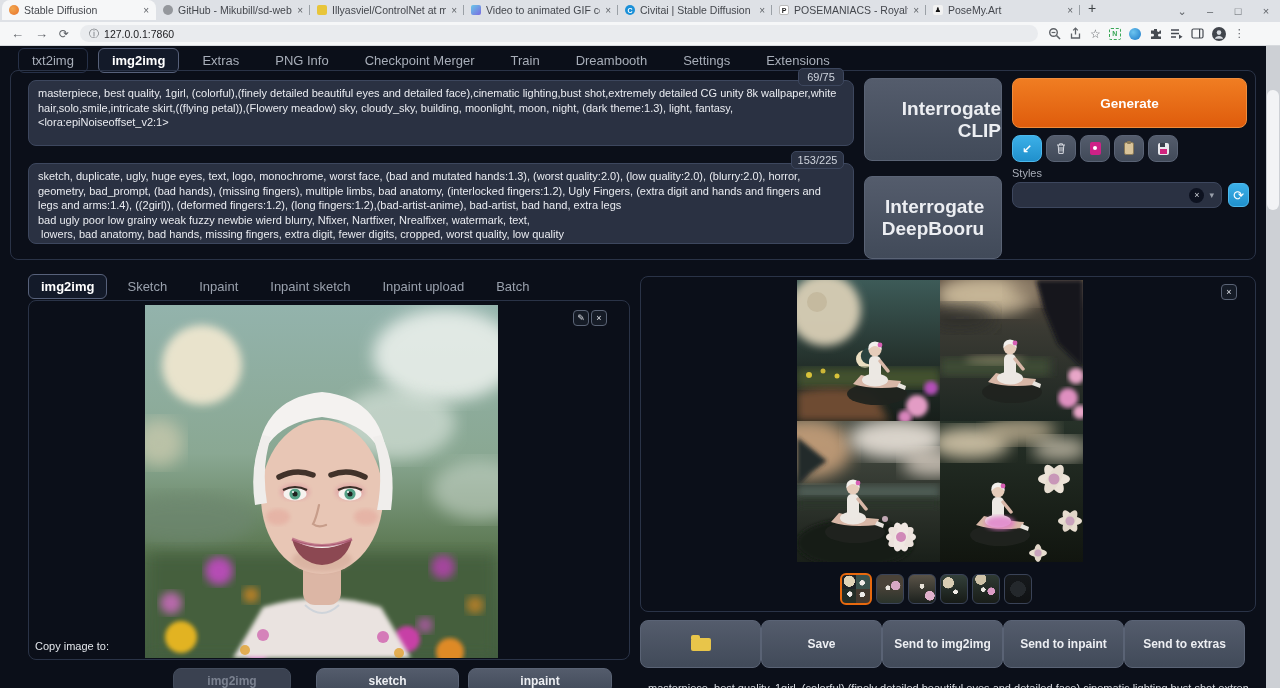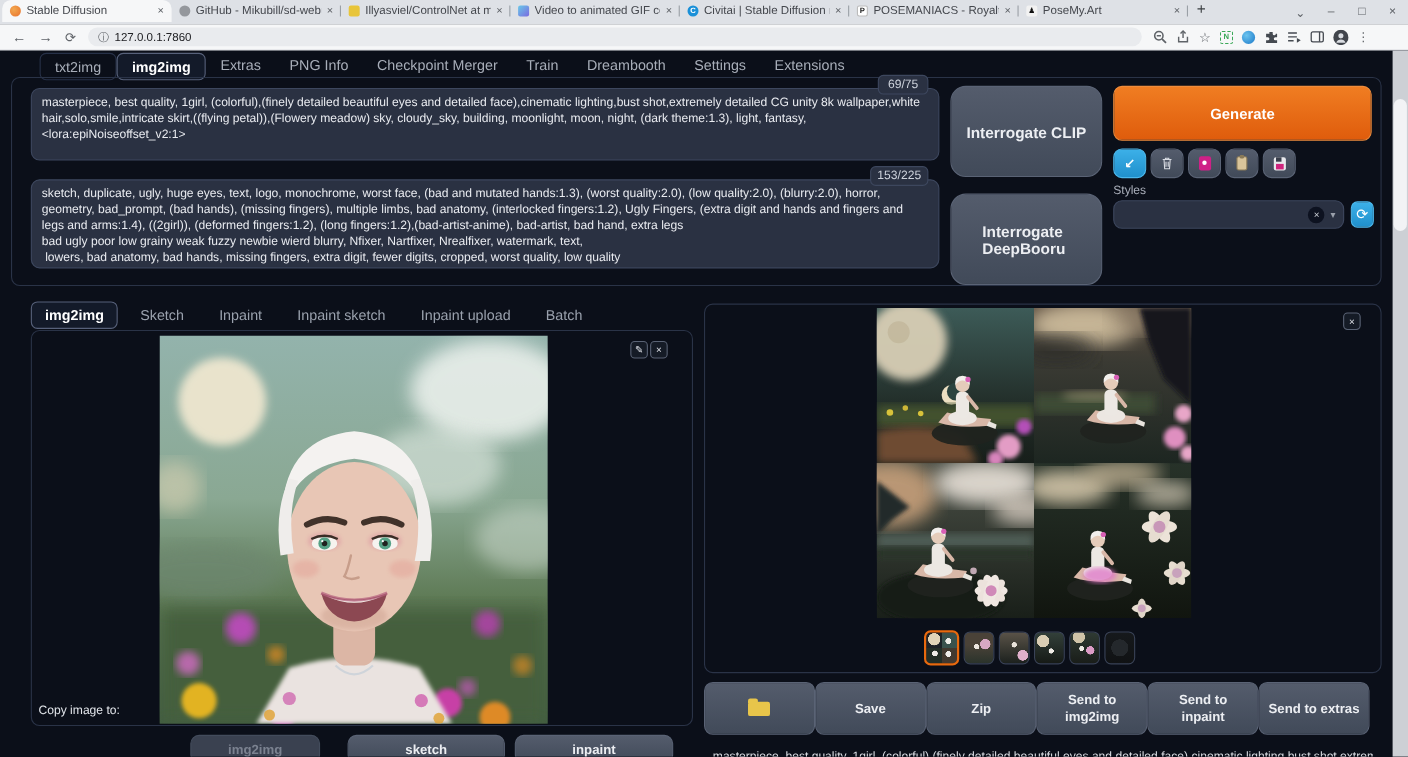--- a/index.html
+++ b/index.html
@@ -39,21 +39,21 @@
   
   #webui{position:absolute;top:46px;left:0;width:1280px;height:642px;overflow:hidden;background:#0b0f19;color:#e6e8ee}
   .navtab{font-size:13px;color:#a8aeb9;padding:4px 13px;white-space:nowrap}
   .navtab.faintbox{border:1px solid #273148;border-radius:6px}
   .navtab.active{color:#fff;font-weight:700;border:1px solid #57617a;border-radius:6px;background:#131a29}
   .panelborder{border:1px solid #2a3347;border-radius:8px}
 
   .prompt{background:#2a3142;border:1px solid #3d475e;border-radius:8px;padding:5px 9px;font-size:11px;line-height:14.6px;color:#e9ebf0;white-space:pre-wrap;overflow:hidden}
   .counter{background:#2a3142;border:1px solid #3d475e;border-radius:5px;font-size:11px;color:#ced3dc;display:flex;align-items:center;justify-content:center;z-index:3}
 
-  .graybtn{background:linear-gradient(180deg,#545c6c,#414a59);border:1px solid #5a6375;border-radius:14px;color:#eceef2;display:flex;align-items:center;justify-content:center;font-size:14px;font-weight:600;text-align:left;cursor:pointer}
+  .graybtn{background:linear-gradient(180deg,#545c6c,#414a59);border:1px solid #5a6375;border-radius:8px;color:#eceef2;display:flex;align-items:center;justify-content:center;font-size:19px;font-weight:600;text-align:right;cursor:pointer}
   #generate{background:linear-gradient(180deg,#f07d22,#df5c0c);border:1px solid #ef8c3c;border-radius:8px;color:#fff;font-weight:700;font-size:13.5px;display:flex;align-items:center;justify-content:center;cursor:pointer}
   .toolbtn{width:30px;height:27px;border-radius:8px;display:flex;align-items:center;justify-content:center;background:linear-gradient(180deg,#545c6c,#414a59);border:1px solid #5a6375;cursor:pointer}
   .toolbtn.blue{background:linear-gradient(180deg,#3cb0e8,#2090cc);border-color:#4cb8ec;color:#fff;font-size:12px;font-weight:bold}
   .lbl{font-size:11px;color:#a8adb8}
   #stylesdd{background:#2a3142;border:1px solid #3d475e;border-radius:8px;display:flex;align-items:center;justify-content:flex-end;gap:5px;padding:0 7px}
   .clearx{width:15px;height:15px;border-radius:50%;background:#0d1220;color:#cfd3da;font-size:9px;display:flex;align-items:center;justify-content:center}
   .caret{color:#9aa0ab;font-size:9px}
   #refreshbtn{background:linear-gradient(180deg,#3cb0e8,#2090cc);border:1px solid #4cb8ec;border-radius:6px;color:#fff;font-size:13px;display:flex;align-items:center;justify-content:center;cursor:pointer}
 
   .subtab{font-size:13px;color:#9aa1ad;padding:4px 12px;white-space:nowrap}
@@ -205,21 +205,21 @@
         <circle cx="7" cy="7" r="7" fill="#41454c"></circle>
         <circle cx="7" cy="5.6" r="2.3" fill="#dadde2"></circle>
         <path d="M2.8 11.8a4.5 4.5 0 0 1 8.4 0z" fill="#dadde2"></path>
       </svg>
     <span class="dots3">⋮</span>
   </div>
 </div>
 
 <div id="webui">
 
-  <div class="abs" style="left:36px;top:2px;display:flex;align-items:flex-start;">
+  <div class="abs" style="left:18px;top:2px;display:flex;align-items:center;gap:10px">
     <span class="navtab faintbox">txt2img</span>
     <span class="navtab active">img2img</span>
     <span class="navtab">Extras</span>
     <span class="navtab">PNG Info</span>
     <span class="navtab">Checkpoint Merger</span>
     <span class="navtab">Train</span>
     <span class="navtab">Dreambooth</span>
     <span class="navtab">Settings</span>
     <span class="navtab">Extensions</span>
   </div>
@@ -470,21 +470,20 @@
     <div class="thumb th4"></div>
     <div class="thumb th5"></div>
     <div class="thumb th6"></div>
   </div>
 
   <div class="abs" style="left:640px;top:574px;width:605px;display:flex;">
     <div class="sendbtn">
         <span class="folder"></span>
       </div>
     <div class="sendbtn">Save</div>
-    <div class="sendbtn">Zip</div>
     <div class="sendbtn">Send to img2img</div>
     <div class="sendbtn">Send to inpaint</div>
     <div class="sendbtn">Send to extras</div>
   </div>
 
   <div class="abs" style="left:648px;top:636px;width:600px;font-size:11px;color:#dadde3;white-space:nowrap;overflow:hidden">masterpiece, best quality, 1girl, (colorful),(finely detailed beautiful eyes and detailed face),cinematic lighting,bust shot,extremely detailed CG</div>
 </div>
 
 <div id="sbtrack"></div>
 <div id="sbthumb"></div>

